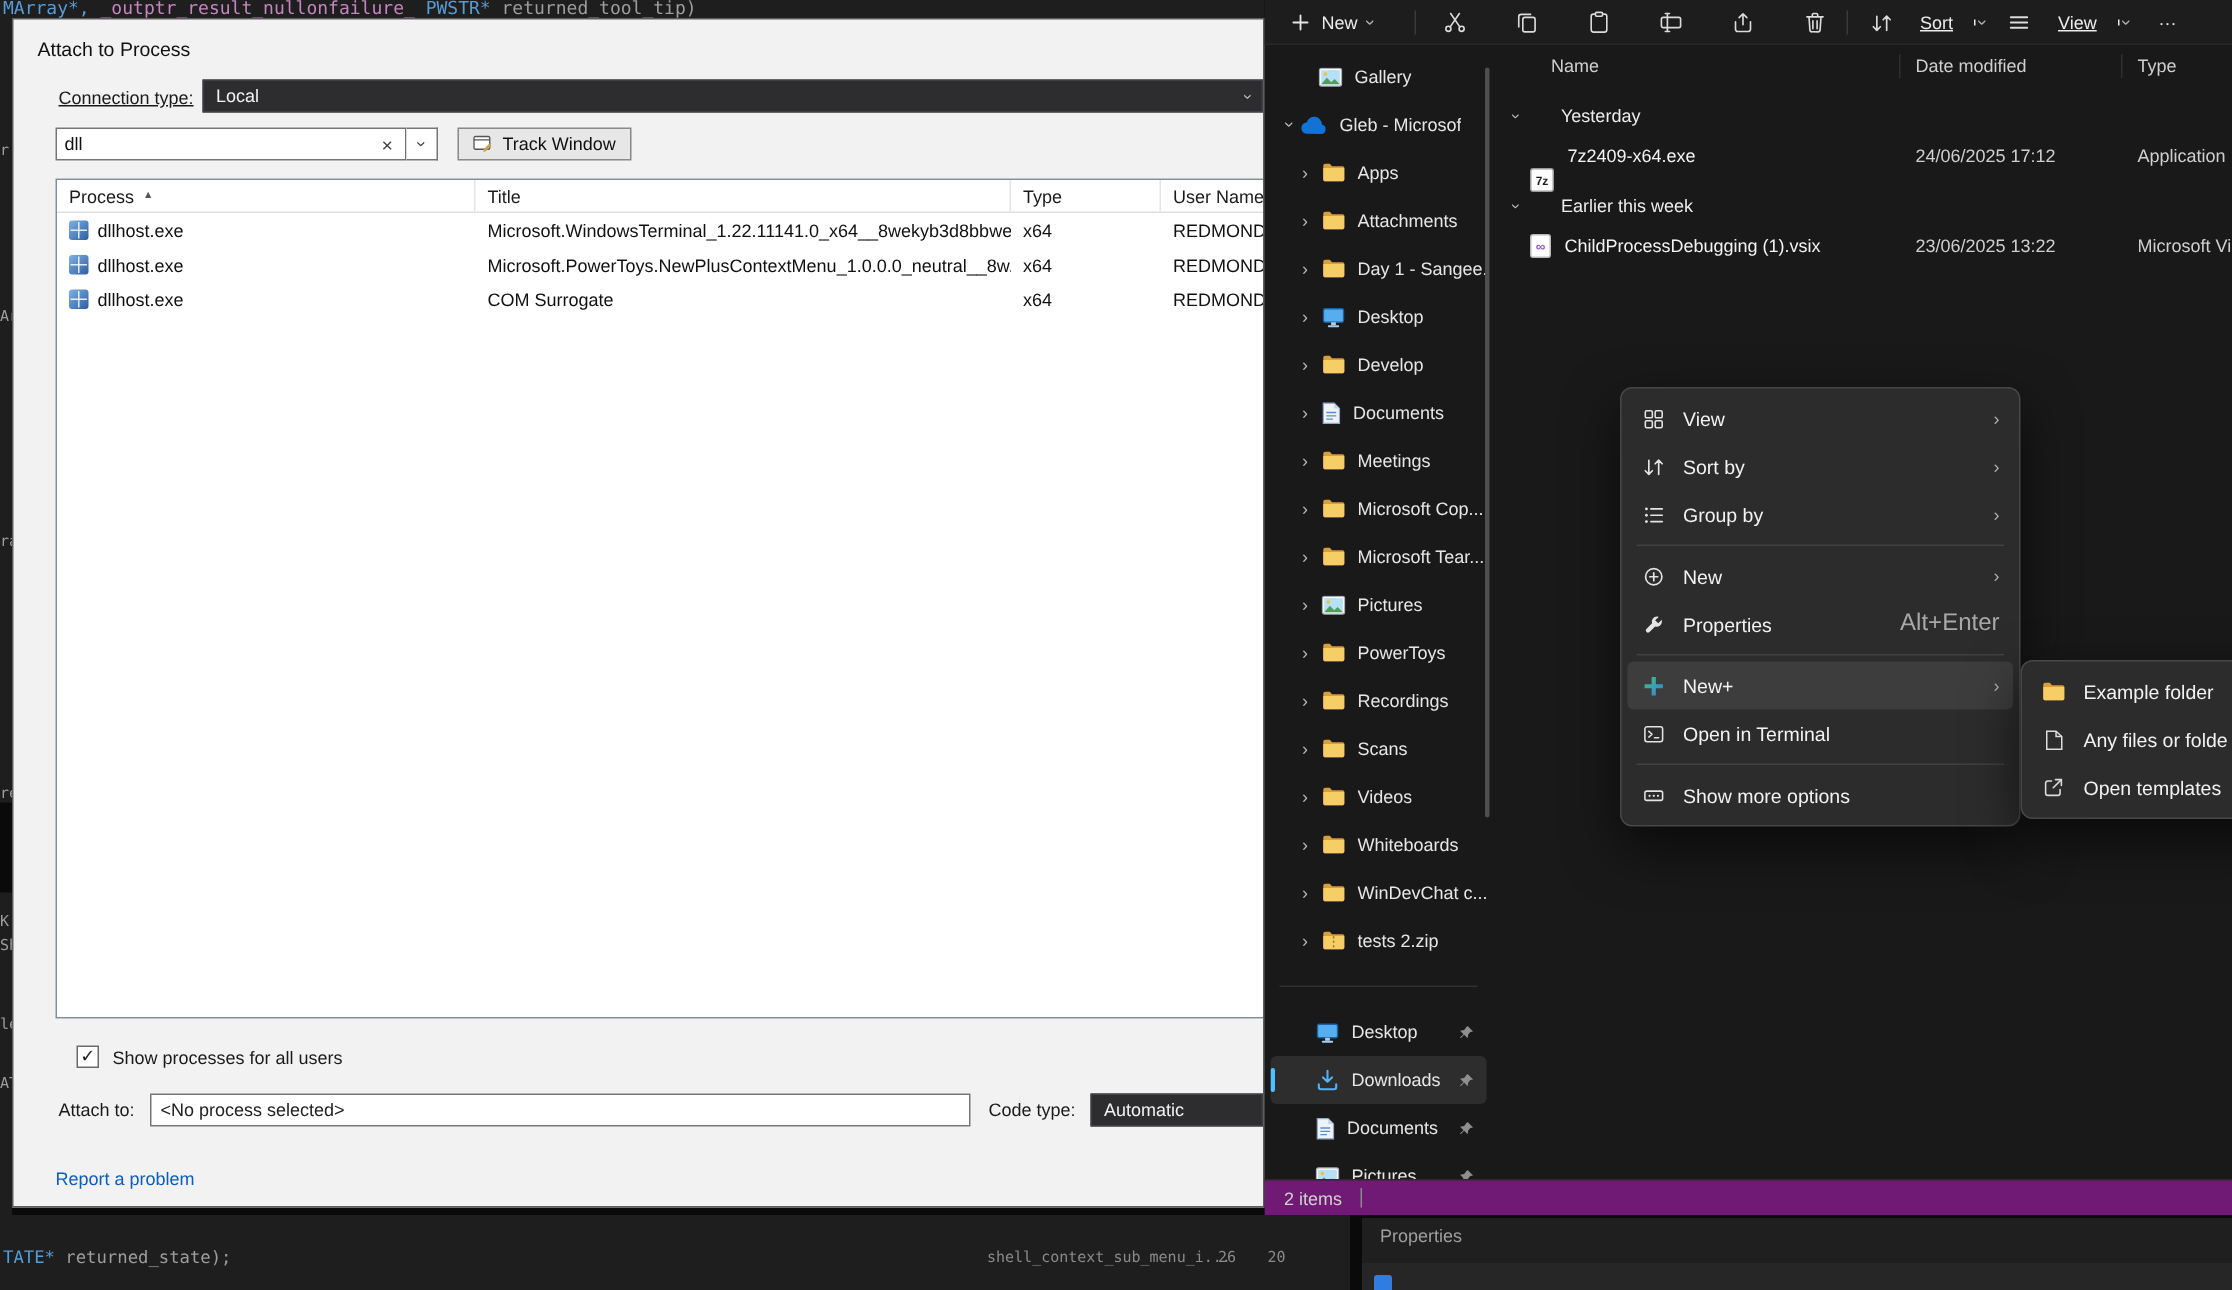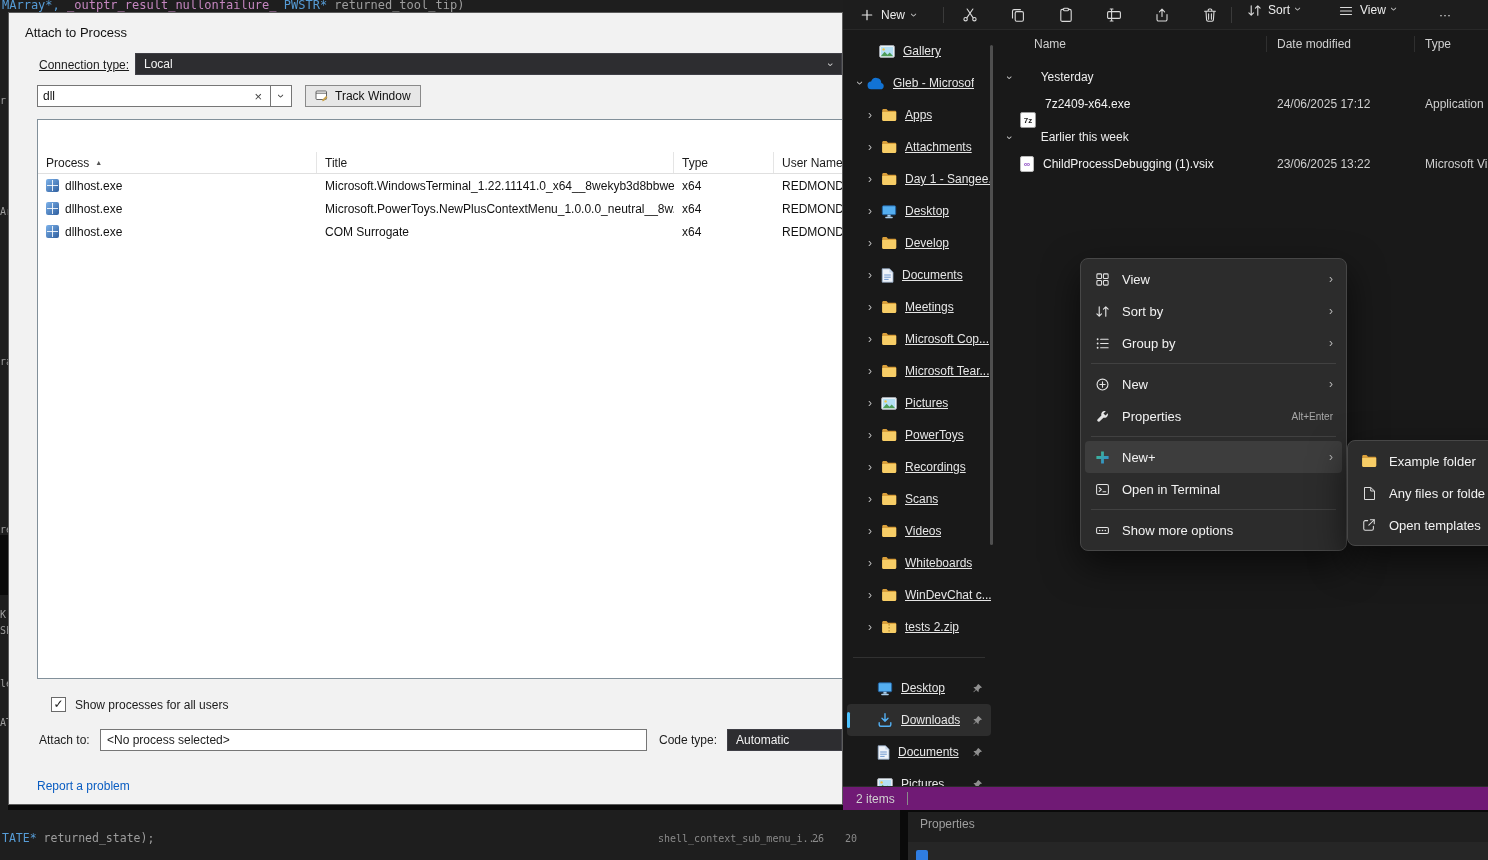--- a/index.html
+++ b/index.html
@@ -28,44 +28,44 @@
 .lbl{position:absolute;color:#1b1b1b;white-space:nowrap;}
 .combo-dark{position:absolute;background:#2d2d30;border:1px solid #3f3f46;color:#f2f2f2;display:flex;align-items:center;padding:0 8px;height:22px;overflow:hidden;}
 .combo-dark .cd-chev{margin-left:auto;color:#c8c8c8;font-size:11px;}
 .filter{position:absolute;left:28px;top:72px;height:22px;display:flex;}
 .fbox{width:234px;background:#fff;border:1px solid #767676;display:flex;align-items:center;padding:0 5px;}
 .fbox .ftext{flex:1;color:#111;}
 .fclear{color:#444;font-size:13px;padding:0 3px;}
 .fdrop{width:21px;background:#fff;border:1px solid #767676;border-left:none;display:flex;align-items:center;justify-content:center;color:#444;}
 .btn-track{position:absolute;left:296px;top:72px;height:22px;padding:0 9px;background:#e7e7e7;border:1px solid #8a8a8a;display:flex;align-items:center;gap:6px;color:#111;}
 .ptable{position:absolute;left:28px;top:106px;width:808px;height:560px;background:#fff;border:1px solid #82909a;overflow:hidden;}
-.phead{display:flex;height:22px;border-bottom:1px solid #e0e0e0;background:#fff;margin-top:32px;}
+.phead{display:flex;height:22px;border-bottom:1px solid #e0e0e0;background:#fff;}
 .phead .hc{display:flex;align-items:center;padding-left:8px;border-right:1px solid #e5e5e5;color:#1b1b1b;overflow:hidden;white-space:nowrap;}
 .sortarrow{font-size:7px;color:#555;margin-left:6px;}
 .prow{display:flex;height:23px;align-items:center;}
 .prow .c{display:flex;align-items:center;gap:6px;padding-left:8px;height:100%;overflow:hidden;white-space:nowrap;color:#111;}
 .w-proc{width:279px;}.w-title{width:357px;}.w-type{width:100px;}.w-user{flex:1;border-right:none!important;}
 .fi-dll{width:13px;height:13px;border-radius:2px;background:linear-gradient(135deg,#7db2ea,#2e5e9e);position:relative;flex:none;}
 .fi-dll::before{content:"";position:absolute;left:6px;top:1px;width:1px;bottom:1px;background:rgba(255,255,255,.85);}
 .fi-dll::after{content:"";position:absolute;top:6px;left:1px;right:1px;height:1px;background:rgba(255,255,255,.85);}
 .chkbox{position:absolute;left:42px;top:684px;width:15px;height:15px;background:#fff;border:1px solid #6a6a6a;color:#1b1b1b;font-size:12px;line-height:13px;text-align:center;}
 .tbox{position:absolute;background:#fff;border:1px solid #767676;display:flex;align-items:center;padding:0 6px;height:22px;color:#222;overflow:hidden;white-space:nowrap;}
 .link{position:absolute;color:#0a5dc2;}
 
 
 .exp{left:843px;top:0;width:645px;height:810px;background:#191919;color:#e6e6e6;font-size:12px;overflow:hidden;}
 .tbar{position:absolute;left:0;top:0;right:0;height:30px;background:#1d1d1d;border-bottom:1px solid #282828;}
 .tb-new{position:absolute;left:10px;top:3px;height:24px;display:flex;align-items:center;gap:7px;padding:0 7px;border-radius:4px;color:#ececec;}
 .tb-ico{position:absolute;top:3px;width:34px;height:24px;display:flex;align-items:center;justify-content:center;border-radius:4px;}
-.tb-grp{position:absolute;top:3px;height:24px;display:flex;align-items:flex-start;gap:6px;padding:0 8px;border-radius:4px;color:#ececec;}
+.tb-grp{position:absolute;top:3px;height:24px;display:flex;align-items:center;gap:18px;padding:0 8px;border-radius:4px;color:#ececec;text-decoration:underline;}
 .tb-div{position:absolute;top:7px;width:1px;height:16px;background:#3a3a3a;}
 .chev{display:inline-block;color:#b9b9b9;font-size:12px;line-height:1;}
 .cdown{transform:rotate(90deg);}
 .nav{position:absolute;left:0;top:30px;width:152px;bottom:24px;overflow:hidden;padding-top:5px;}
-.nrow{height:32px;display:flex;align-items:center;margin:0 4px;border-radius:4px;position:relative;white-space:nowrap;overflow:hidden;text-decoration:underline;}
+.nrow{height:32px;display:flex;align-items:center;margin:0 4px;border-radius:4px;position:relative;white-space:nowrap;overflow:hidden;}
 .nlabel{margin-left:8px;overflow:hidden;}
 .tchev{margin-left:8px;width:10px;color:#bdbdbd;flex:none;text-align:center;font-size:11px;}
 .t2{margin-left:18px;}
 .nico{flex:none;display:flex;margin-left:6px;}
 .nsep{height:1px;background:#313131;margin:14px 10px;}
 .nsel{background:#2d2d2d;}
 .nsel::before{content:"";position:absolute;left:0;top:8px;bottom:8px;width:3px;border-radius:2px;background:#4cc2ff;}
 .npin{margin-left:auto;margin-right:8px;flex:none;display:flex;}
 .nav-sb{position:absolute;left:147px;top:45px;width:3px;height:500px;background:#4f4f4f;border-radius:2px;}
 .files{position:absolute;left:155px;top:30px;right:0;bottom:24px;overflow:hidden;}
@@ -86,21 +86,21 @@
 .fvsix{width:14px;height:16px;background:#fff;border:1px solid #b9b9b9;border-radius:2px;display:flex;align-items:center;justify-content:center;flex:none;}
 .fvsix span{color:#9557c8;font-size:9px;font-weight:bold;line-height:1;}
 .sbar{position:absolute;left:0;right:0;bottom:0;height:24px;background:#701a75;border-top:1px solid #2a2a2a;display:flex;align-items:center;padding-left:13px;color:#d0d0d0;}
 .sdiv{width:1px;height:13px;background:#8a8a8a;margin-left:12px;}
 
 
 .ctx{left:1080px;top:258px;width:267px;background:#2c2c2c;border:1px solid #474747;border-radius:8px;padding:4px 0;box-shad ow:0 14px 36px rgba(0,0,0,.6);box-shadow:0 14px 36px rgba(0,0,0,.6);font-size:13px;color:#f2f2f2;z-index:20;}
 .mitem{height:32px;margin:0 4px;padding:0 9px;display:flex;align-items:center;border-radius:4px;position:relative;white-space:nowrap;overflow:hidden;}
 .mic{width:16px;height:16px;margin-right:12px;flex:none;display:flex;align-items:center;justify-content:center;}
 .mchev{margin-left:auto;color:#b4b4b4;font-size:12px;}
-.mshort{margin-left:auto;color:#a8a8a8;font-size:10px;}
+.mshort{margin-left:auto;color:#a8a8a8;font-size:16px;}
 .hl{background:#3d3d3d;}
 .msep{height:1px;background:#414141;margin:4px 10px;}
 .sub{left:1347px;top:440px;width:176px;background:#2c2c2c;border:1px solid #474747;border-radius:8px;padding:4px 0;box-shadow:0 14px 36px rgba(0,0,0,.6);font-size:13px;color:#f2f2f2;z-index:21;}
 
 
 .bpanel{left:908px;top:812px;width:580px;height:48px;background:#1f1f1f;color:#9f9f9f;overflow:hidden;}
 .bpanel .bt{position:absolute;left:12px;top:5px;font-size:12px;}
 .bpanel .brow{position:absolute;left:0;right:0;top:30px;height:18px;background:#262626;}
 .bpanel .bicon{position:absolute;left:8px;top:38px;width:12px;height:12px;background:#2f7de1;border-radius:2px;}
 .hidden-defs{position:absolute;width:0;height:0;overflow:hidden;}

